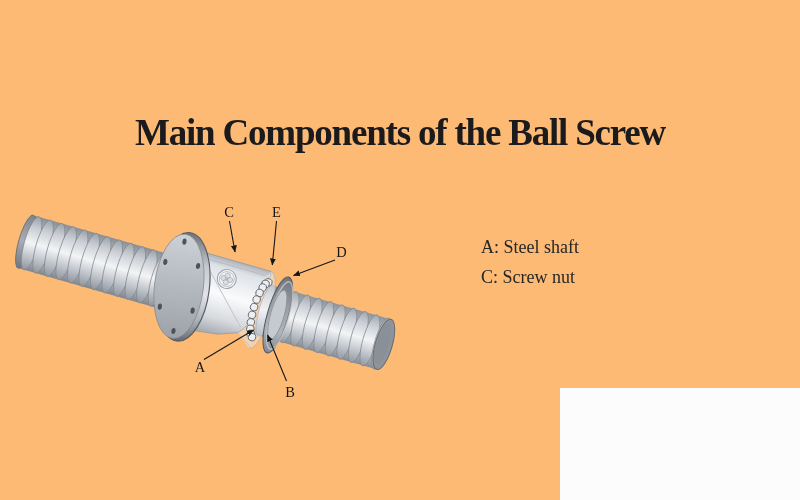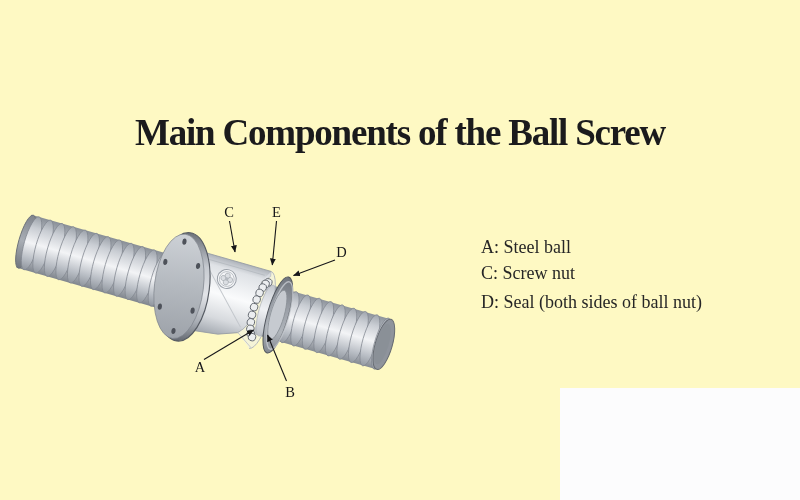--- a/index.html
+++ b/index.html
@@ -1,16 +1,16 @@
 <!DOCTYPE html>
 <html><head>
 <meta charset="utf-8">
 <style>
   html,body{margin:0;padding:0;background:#ffffff;}
-  .stage{position:relative;width:800px;height:500px;background:#fef9c3;overflow:hidden;
+  .stage{position:relative;width:800px;height:500px;background:#fdba74;overflow:hidden;
          font-family:"Liberation Serif", serif;}
   .title{position:absolute;left:0;right:0;top:111px;margin:0;text-align:center;
          font-size:37px;font-weight:700;letter-spacing:-1.2px;color:#1b1b1d;
          font-family:"Liberation Serif", serif;}
   .legend{position:absolute;left:481px;top:235px;margin:0;padding:0;list-style:none;
           font-size:18px;line-height:25.6px;color:#262626;}
   .legend li:last-child{margin-top:4px;}
   .diagram-svg{position:absolute;left:0;top:0;}
   .shade{position:absolute;left:560px;top:388px;right:0;bottom:0;background:#fcfcfd;}
   .callout-letter{font-family:"Liberation Serif", serif;font-size:14.5px;fill:#17171a;}
@@ -183,18 +183,17 @@
     <g text-anchor="middle">
       <text class="callout-letter" x="229" y="217">C</text>
       <text class="callout-letter" x="276.5" y="217">E</text>
       <text class="callout-letter" x="341.5" y="257">D</text>
       <text class="callout-letter" x="200" y="372">A</text>
       <text class="callout-letter" x="290" y="397">B</text>
     </g>
   </svg>
 
   <ul class="legend">
-    <li>A: Steel ball</li>
+    <li>A: Steel shaft</li>
     <li>C: Screw nut</li>
-    <li>D: Seal (both sides of ball nut)</li>
   </ul>
 
 </div>
 
 </body></html>

